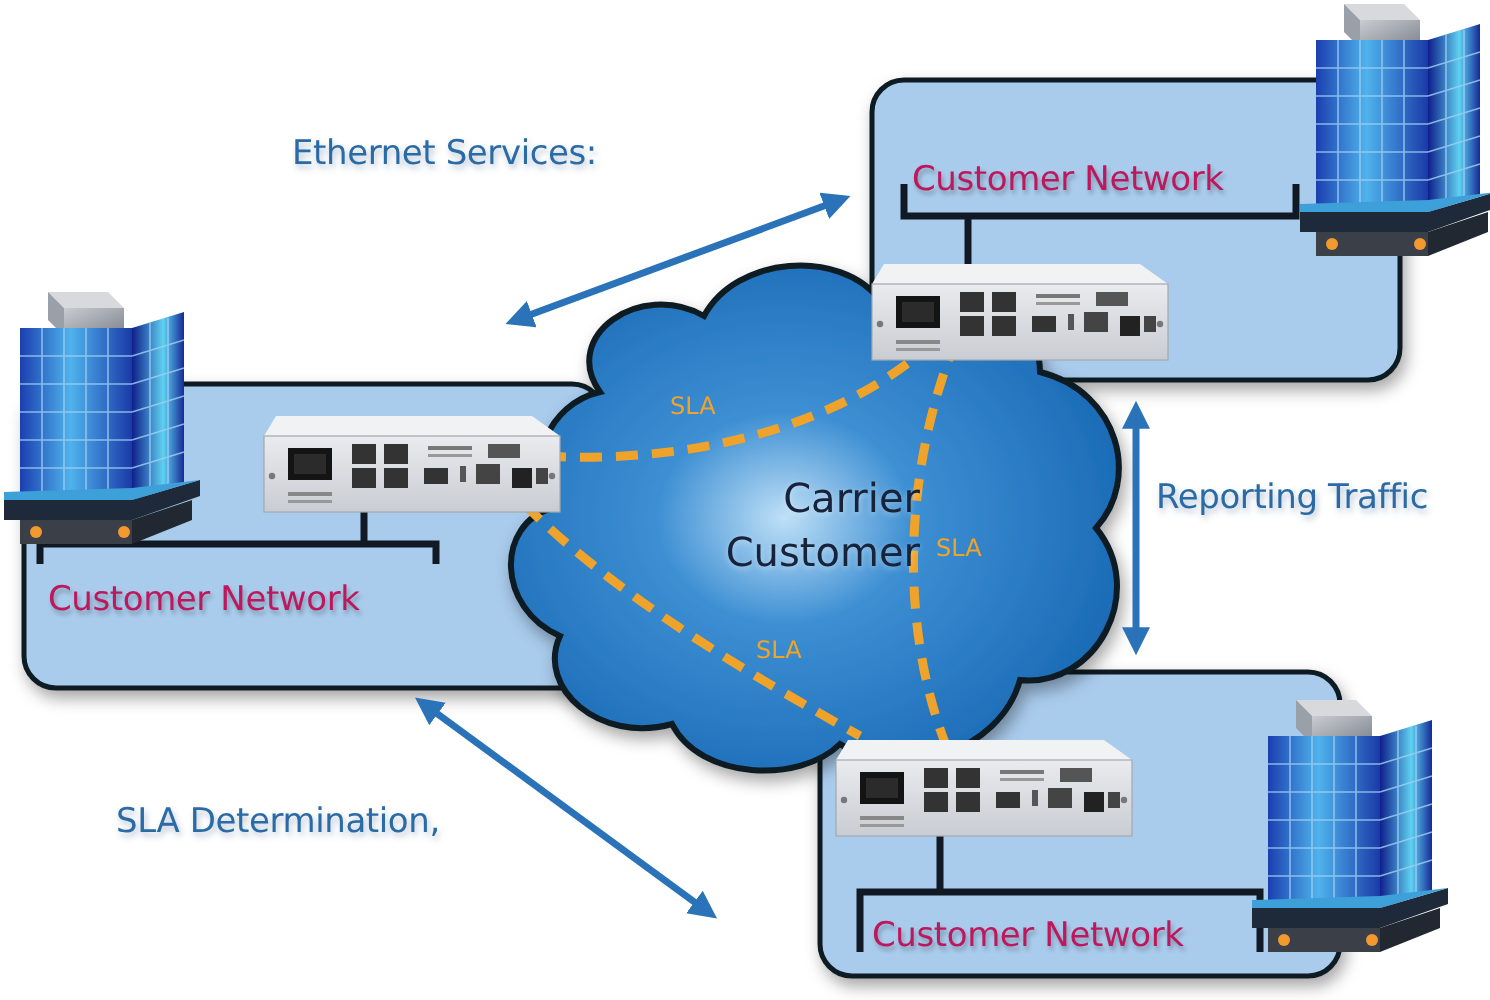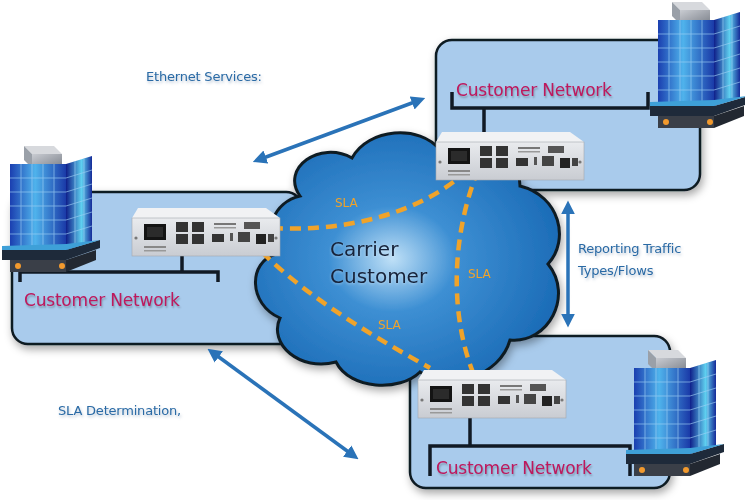--- a/index.html
+++ b/index.html
@@ -1,23 +1,23 @@
 <!DOCTYPE html>
 <html><head>
 <meta charset="utf-8">
 <style>
   html, body { margin:0; padding:0; background:#ffffff; }
   body { width:745px; height:500px; position:relative; overflow:hidden;
          font-family:"DejaVu Sans", "Liberation Sans", sans-serif; }
   #stage { position:absolute; left:0; top:0; width:745px; height:500px; }
-  .lbl { position:absolute; color:#2a6aa5; font-size:13px; line-height:22px;
+  .lbl { position:absolute; color:#2a6aa5; font-size:17px; line-height:22px;
          text-shadow: 1px 2px 3px rgba(40,80,130,0.35); white-space:nowrap; letter-spacing:-0.2px; }
   .cust { position:absolute; color:#be185d; font-size:17px; white-space:nowrap;
           text-shadow: 1px 2px 2px rgba(0,0,0,0.25); letter-spacing:-0.2px; }
-  .carrier { position:absolute; color:#17233a; font-size:20px; line-height:27px; text-align:left;
+  .carrier { position:absolute; color:#17233a; font-size:20px; line-height:27px; text-align:right;
              text-shadow: 0 1px 3px rgba(255,255,255,0.4); }
   .sla { position:absolute; color:#f0a32a; font-size:12px; white-space:nowrap; }
 </style>
 </head>
 <body>
 
 <div id="stage">
 <svg width="745" height="500" viewBox="0 0 745 500" xmlns="http://www.w3.org/2000/svg" style="position:absolute;left:0;top:0">
   <defs>
     <radialGradient id="cloudGrad" cx="0.45" cy="0.5" r="0.6">
@@ -149,21 +149,20 @@
   <use href="#building" x="6" y="146"></use>
   <use href="#building" x="630" y="350"></use>
 </svg>
 
 <div class="lbl" style="left:146px;top:66px">
   <div>Ethernet Services:</div>
 </div>
 
 <div class="lbl" style="left:578px;top:238px">
   <div>Reporting Traffic</div>
-  <div>Types/Flows</div>
 </div>
 
 <div class="lbl" style="left:58px;top:400px">
   <div>SLA Determination,</div>
 </div>
 
 <div class="carrier" style="left:330px;top:236px;width:130px">
   <div>Carrier</div>
   <div>Customer</div>
 </div>

